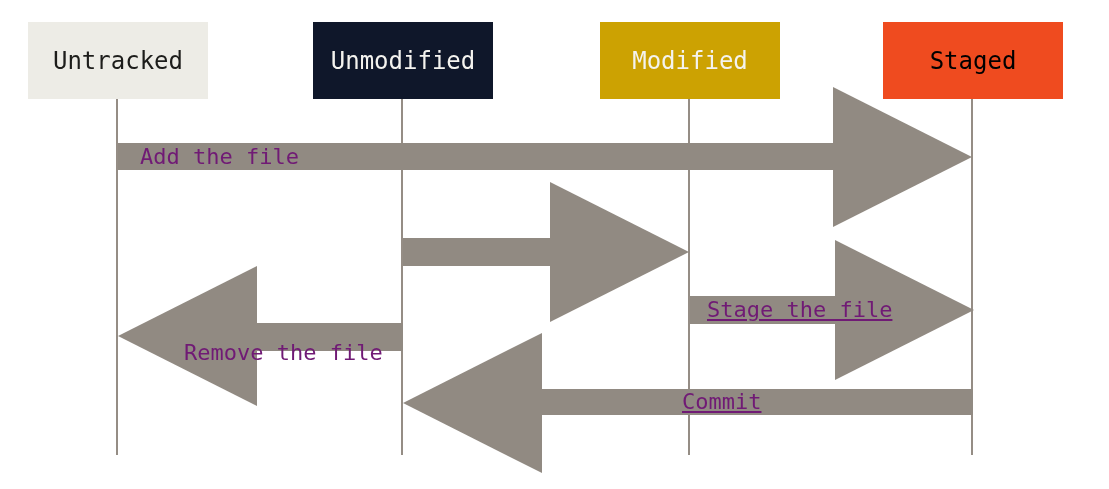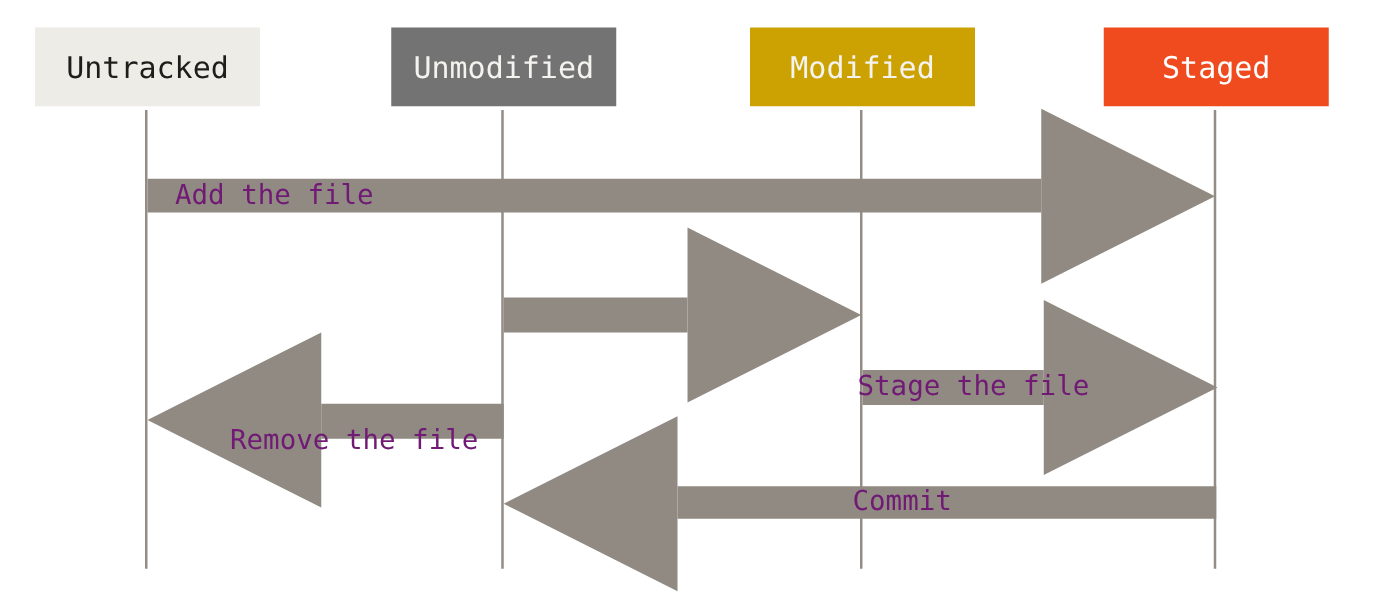--- a/index.html
+++ b/index.html
@@ -23,31 +23,31 @@
   .lifeline.l-untracked  { left: 116px; }
   .lifeline.l-unmodified { left: 401px; }
   .lifeline.l-modified   { left: 688px; }
   .lifeline.l-staged     { left: 971px; }
 
   
   .state {
     position: absolute;
     top: 22px;
     width: 180px;
-    height: 63px;
+    height: 77px;
     display: flex;
     align-items: center;
     justify-content: center;
     font-size: 24px;
     z-index: 3;
   }
   .state.s-untracked  { left: 28px;  background: #edece6; color: #1d1d1b; }
-  .state.s-unmodified { left: 313px; background: #737373; color: #f4f3ef; }
+  .state.s-unmodified { left: 313px; background: #0f172a; color: #f4f3ef; }
   .state.s-modified   { left: 600px; background: #cca202; color: #f4f3ef; }
-  .state.s-staged     { left: 883px; background: #ef4b1f; color: #ffffff; }
+  .state.s-staged     { left: 883px; background: #ef4b1f; color: #000000; }
 
   
   .bar {
     position: absolute;
     background: #918a82;
     z-index: 1;
   }
   .head {
     position: absolute;
     width: 0;
@@ -72,31 +72,31 @@
   .alabel.add { left: 140px; top: 143px; line-height: 27px; }
 
   
   .bar.edit    { left: 403px; top: 238px; width: 147px; height: 28px; }
   .head.edit   { left: 550px; top: 182px; }
   .alabel.edit { left: 427px; top: 238px; line-height: 28px; }
 
   
   .bar.stage    { left: 690px; top: 296px; width: 145px; height: 28px; }
   .head.stage   { left: 835px; top: 240px; }
-  .alabel.stage { left: 686px; top: 296px; line-height: 28px; }
+  .alabel.stage { left: 707px; top: 296px; line-height: 28px; text-decoration: underline; }
 
   
   .head.remove   { left: 118px; top: 266px; }
   .bar.remove    { left: 257px; top: 323px; width: 146px; height: 28px; }
   .alabel.remove { left: 184px; top: 323px; line-height: 28px; margin-top: 16px; }
 
   
   .head.commit   { left: 403px; top: 333px; }
   .bar.commit    { left: 542px; top: 389px; width: 431px; height: 26px; }
-  .alabel.commit { left: 682px; top: 389px; line-height: 26px; }
+  .alabel.commit { left: 682px; top: 389px; line-height: 26px; text-decoration: underline; }
 </style>
 </head>
 <body>
 
 <div class="diagram">
 
   <div class="lifeline l-untracked"></div>
   <div class="lifeline l-unmodified"></div>
   <div class="lifeline l-modified"></div>
   <div class="lifeline l-staged"></div>

